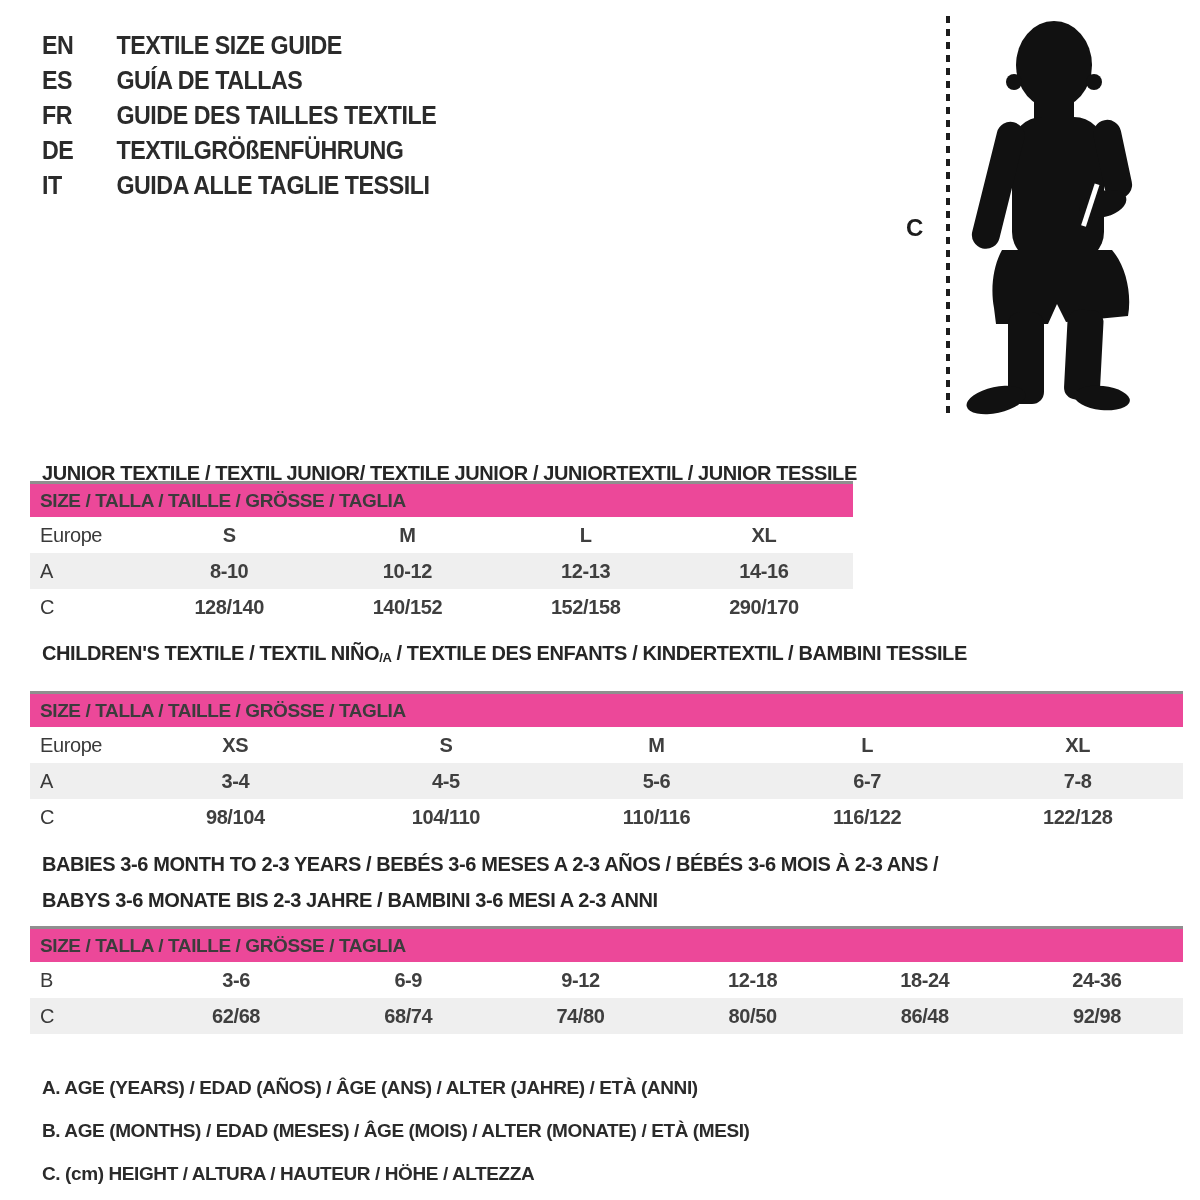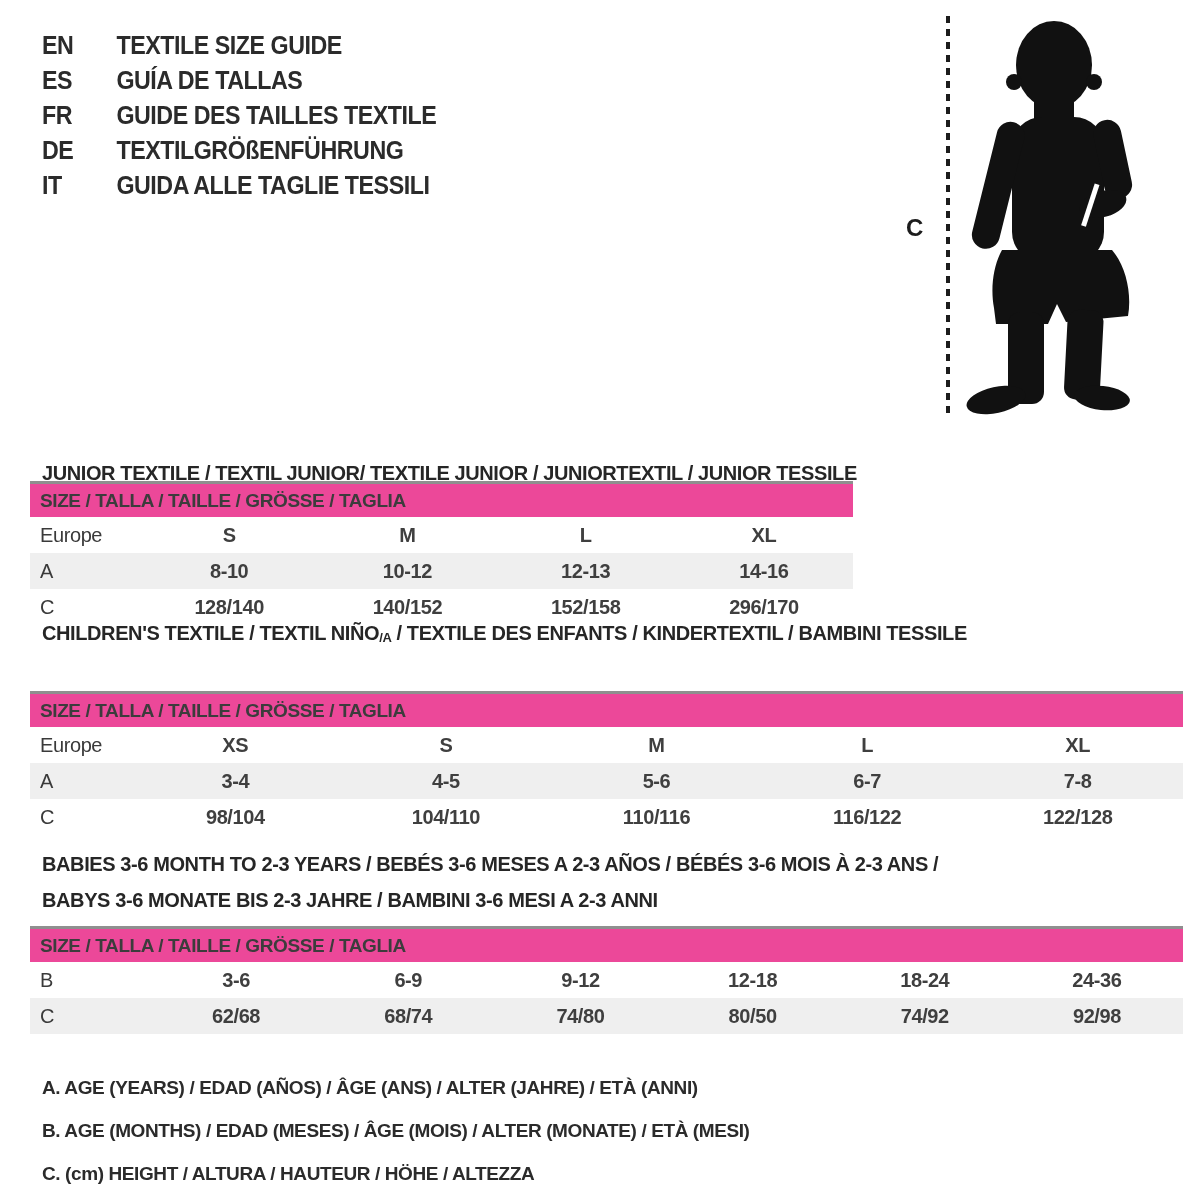--- a/index.html
+++ b/index.html
@@ -39,21 +39,21 @@
   .baby-svg { position: absolute; left: 960px; top: 12px; }
 
   
   .section-heading {
     position: absolute; left: 42px;
     font-size: 20px; font-weight: 700; letter-spacing: -0.4px;
     color: #262626; white-space: nowrap;
   }
   .section-heading .subsmall { font-size: 13px; vertical-align: -2px; }
   .heading-junior { top: 434px; margin-top: 28px; }
-  .heading-children { top: 622px; }
+  .heading-children { top: 642px; }
   .heading-babies { top: 846px; line-height: 36px; }
 
   
   .size-table { position: absolute; left: 30px; }
   .junior-table { top: 481px; width: 823px; }
   .children-table { top: 691px; width: 1153px; }
   .babies-table { top: 926px; width: 1153px; }
 
   .bar {
     height: 36px; box-sizing: border-box;
@@ -150,21 +150,21 @@
       <span class="val">8-10</span>
       <span class="val">10-12</span>
       <span class="val">12-13</span>
       <span class="val">14-16</span>
     </div>
     <div class="trow">
       <span class="lbl">C</span>
       <span class="val">128/140</span>
       <span class="val">140/152</span>
       <span class="val">152/158</span>
-      <span class="val">296/170</span>
+      <span class="val">290/170</span>
     </div>
   </div>
 
   <div class="section-heading heading-children">
     <span>CHILDREN'S TEXTILE / TEXTIL NIÑO</span><span class="subsmall">/A</span><span> / TEXTILE DES ENFANTS / KINDERTEXTIL / BAMBINI TESSILE</span>
   </div>
   <div class="size-table children-table">
     <div class="bar">
       <span>SIZE / TALLA / TAILLE / GRÖSSE / TAGLIA</span>
     </div>
@@ -210,21 +210,21 @@
       <span class="val">12-18</span>
       <span class="val">18-24</span>
       <span class="val">24-36</span>
     </div>
     <div class="trow alt">
       <span class="lbl">C</span>
       <span class="val">62/68</span>
       <span class="val">68/74</span>
       <span class="val">74/80</span>
       <span class="val">80/50</span>
-      <span class="val">74/92</span>
+      <span class="val">86/48</span>
       <span class="val">92/98</span>
     </div>
   </div>
 
   <div class="legend">
     <div>A. AGE (YEARS) / EDAD (AÑOS) / ÂGE (ANS) / ALTER (JAHRE) / ETÀ (ANNI)</div>
     <div>B. AGE (MONTHS) / EDAD (MESES) / ÂGE (MOIS) / ALTER (MONATE) / ETÀ (MESI)</div>
     <div>C. (cm) HEIGHT / ALTURA / HAUTEUR / HÖHE / ALTEZZA</div>
   </div>
 

